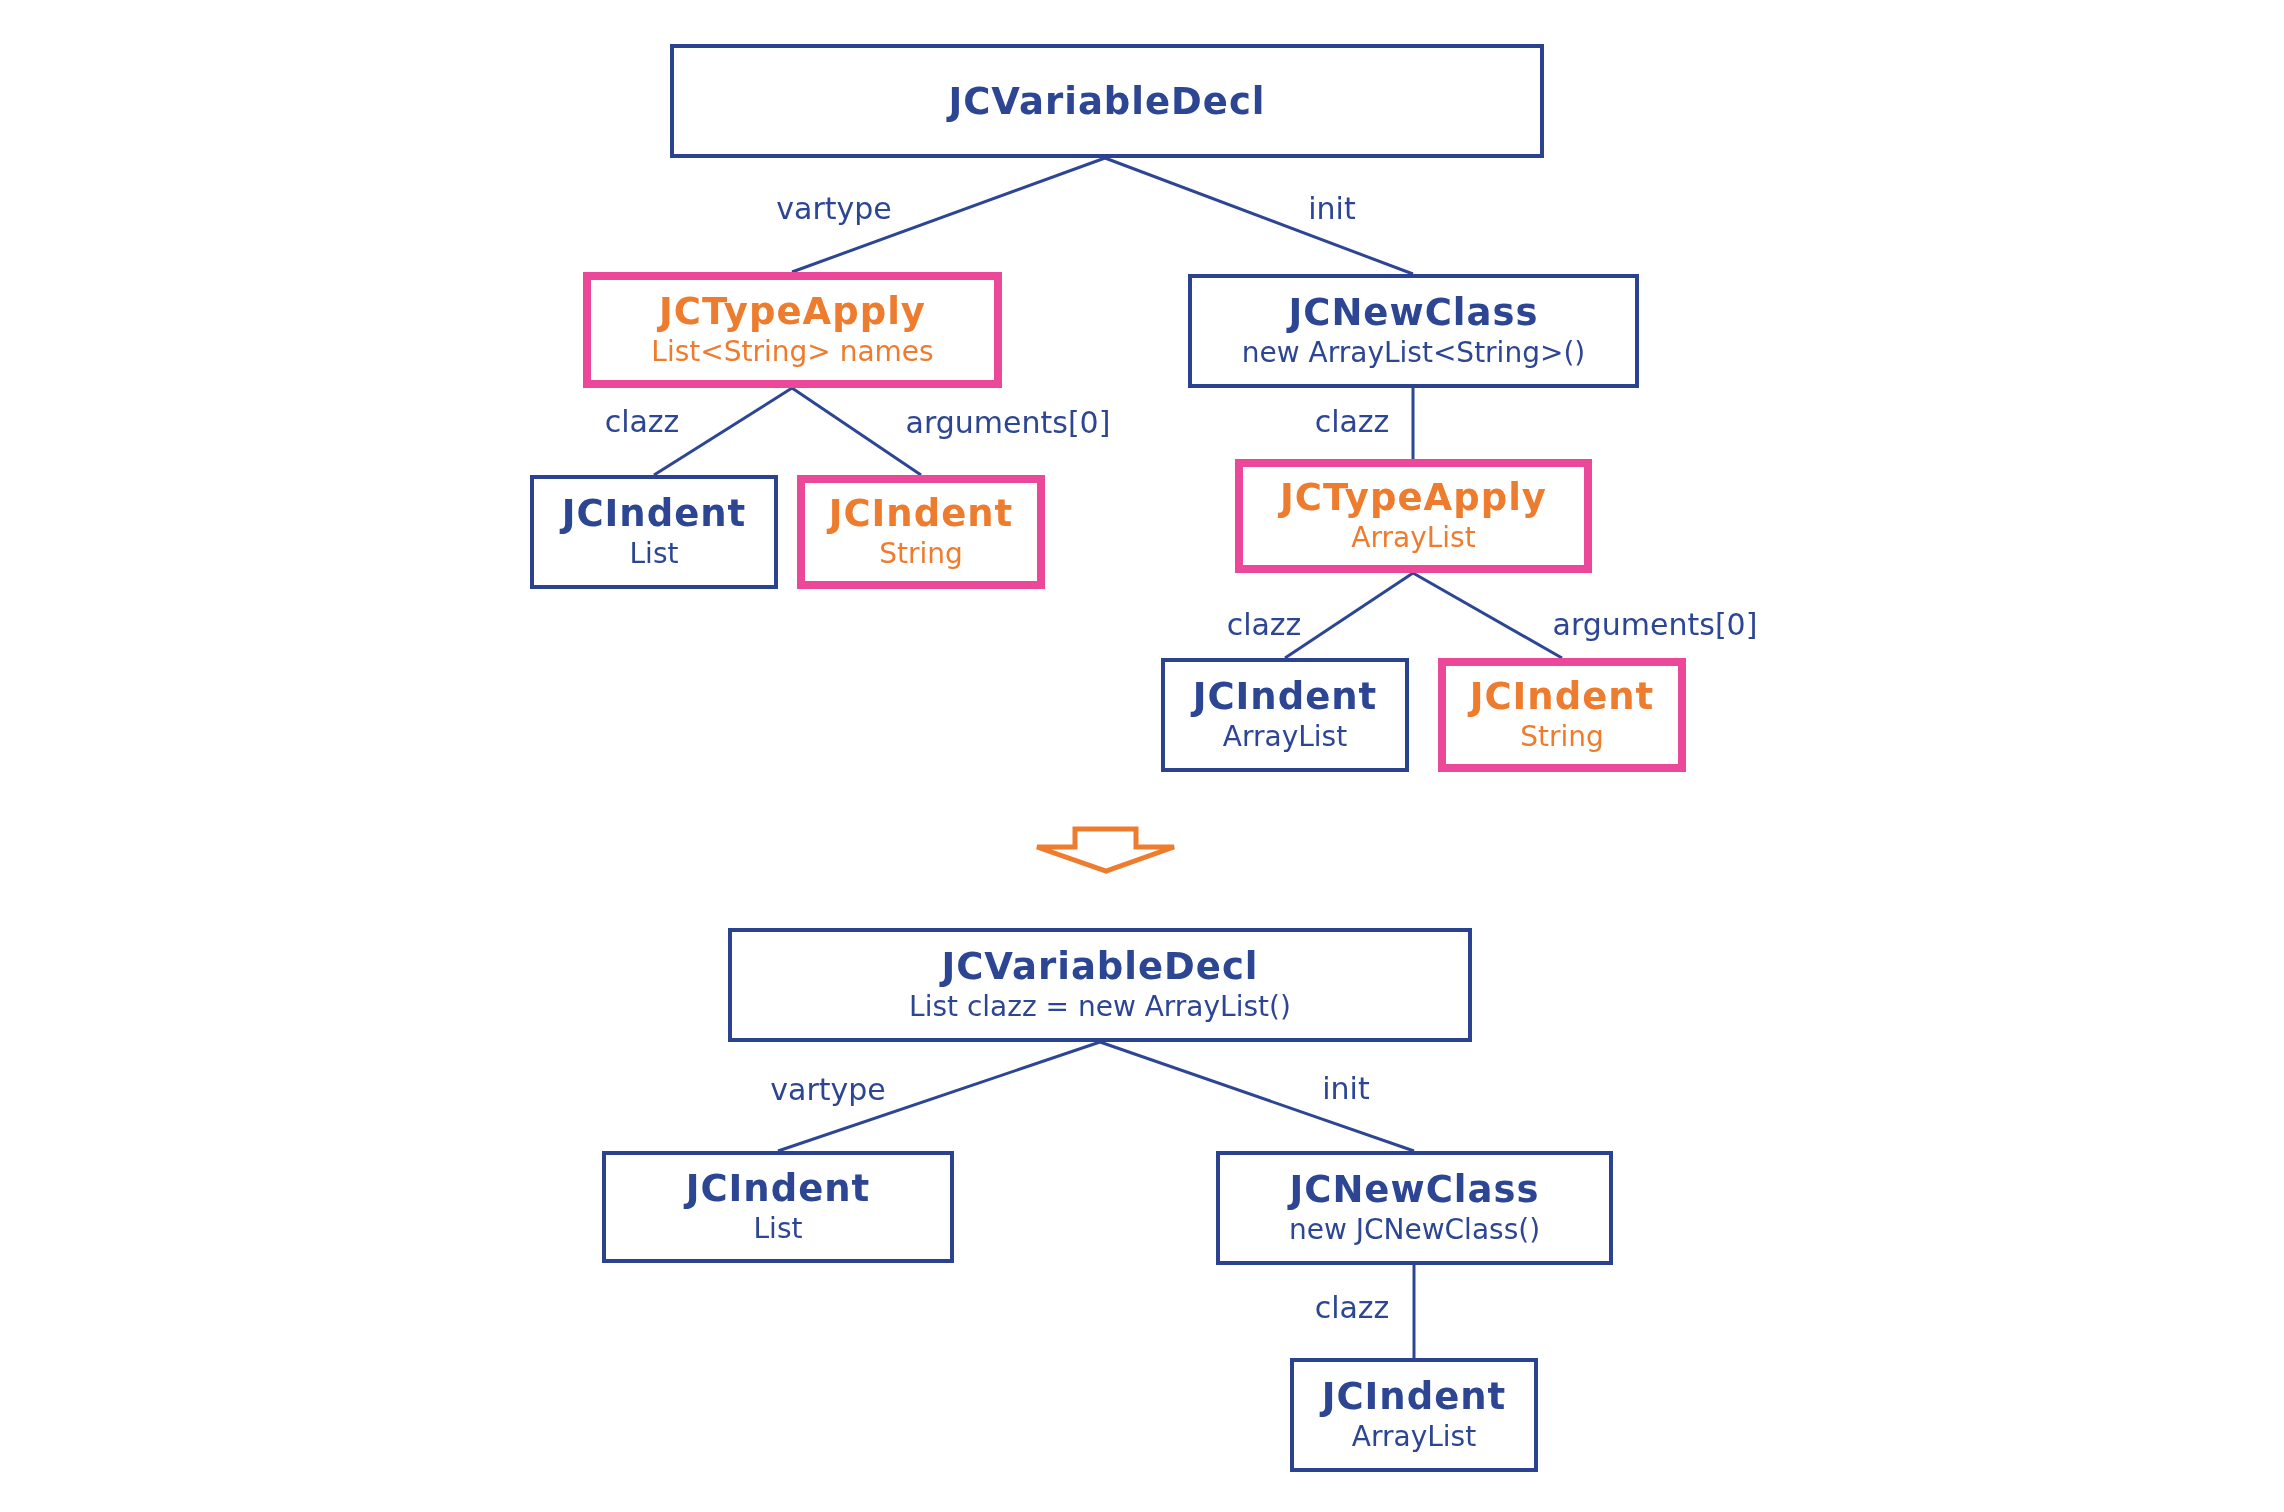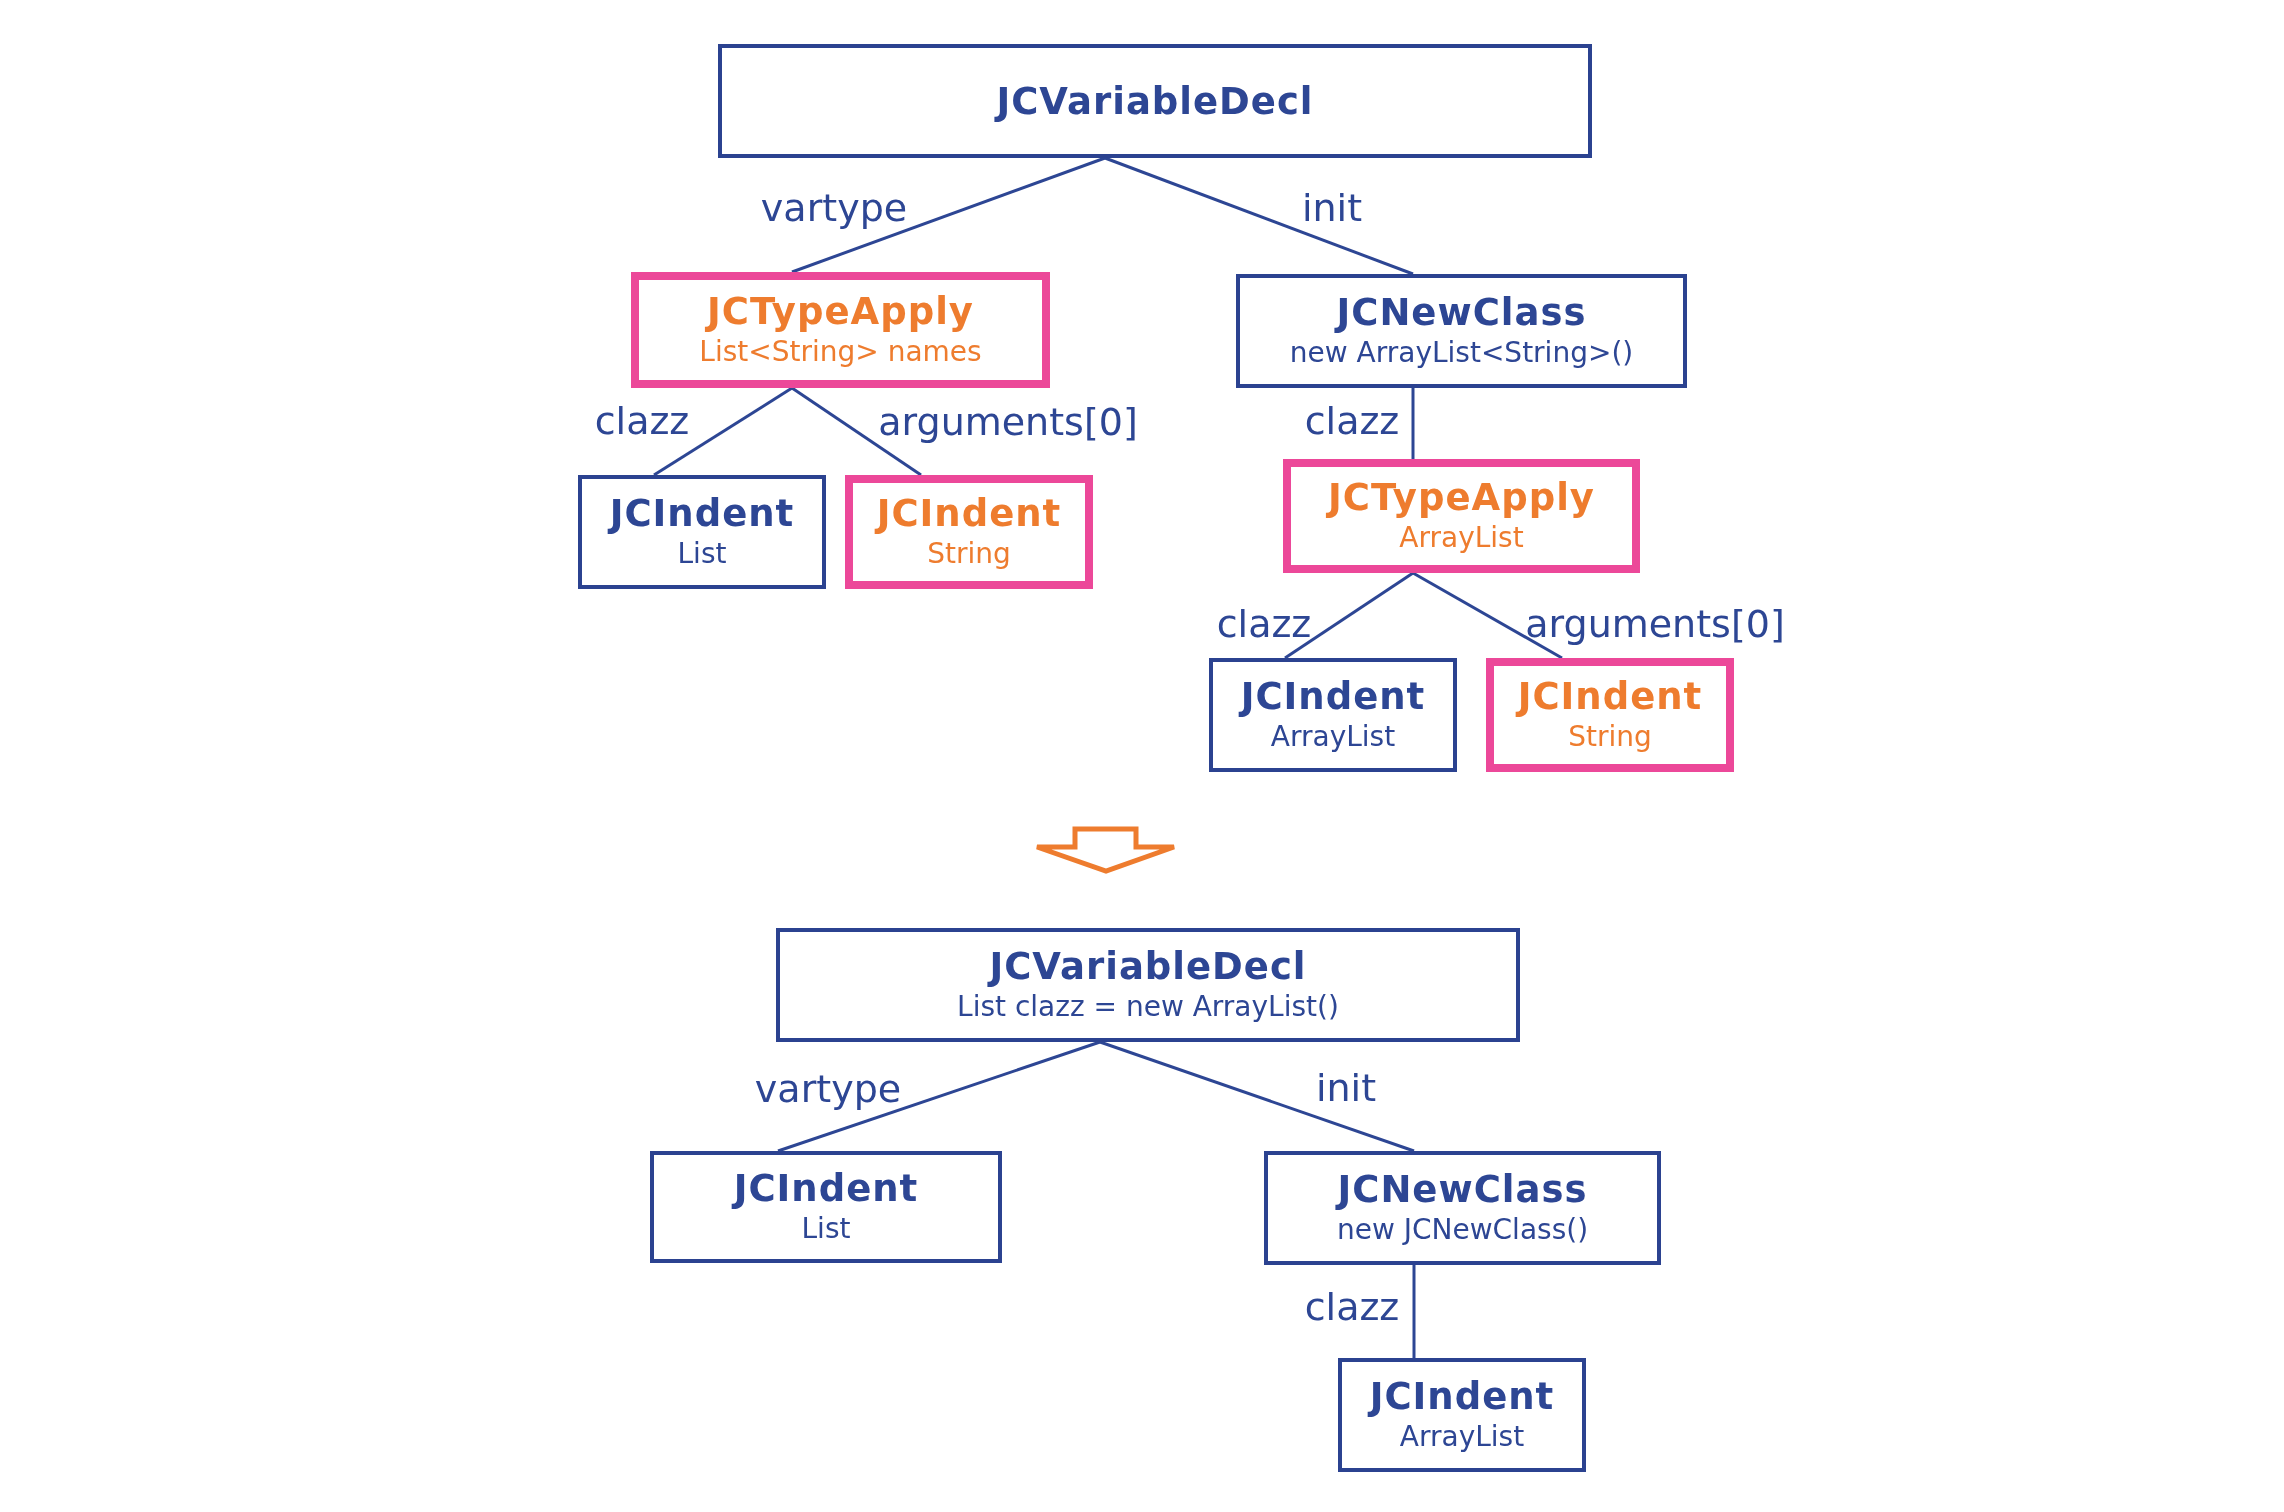--- a/index.html
+++ b/index.html
@@ -30,31 +30,30 @@
   .node {
     position: absolute;
     box-sizing: border-box;
     background: #ffffff;
     display: flex;
     flex-direction: column;
     align-items: center;
     justify-content: center;
     row-gap: 7px;
     text-align: center;
-    margin-left: 48px;
   }
   .node.blue   { border: 4px solid #2b4290; color: #2d4694; }
   .node.orange { border: 8px solid #ec4899; color: #ee7c2e; }
   .node .title    { font-size: 37px; font-weight: bold; letter-spacing: 1px; line-height: 1; }
   .node .subtitle { font-size: 28px; line-height: 1.1; }
   .edge-label {
     position: absolute;
     transform: translate(-50%, -50%);
     color: #2d4694;
-    font-size: 38px;
+    font-size: 30px;
     white-space: nowrap;
   }
 </style>
 </head>
 <body>
 
 <div id="stage">
 
   <svg id="edges" viewBox="0 0 2284 1512" xmlns="http://www.w3.org/2000/svg">
 

